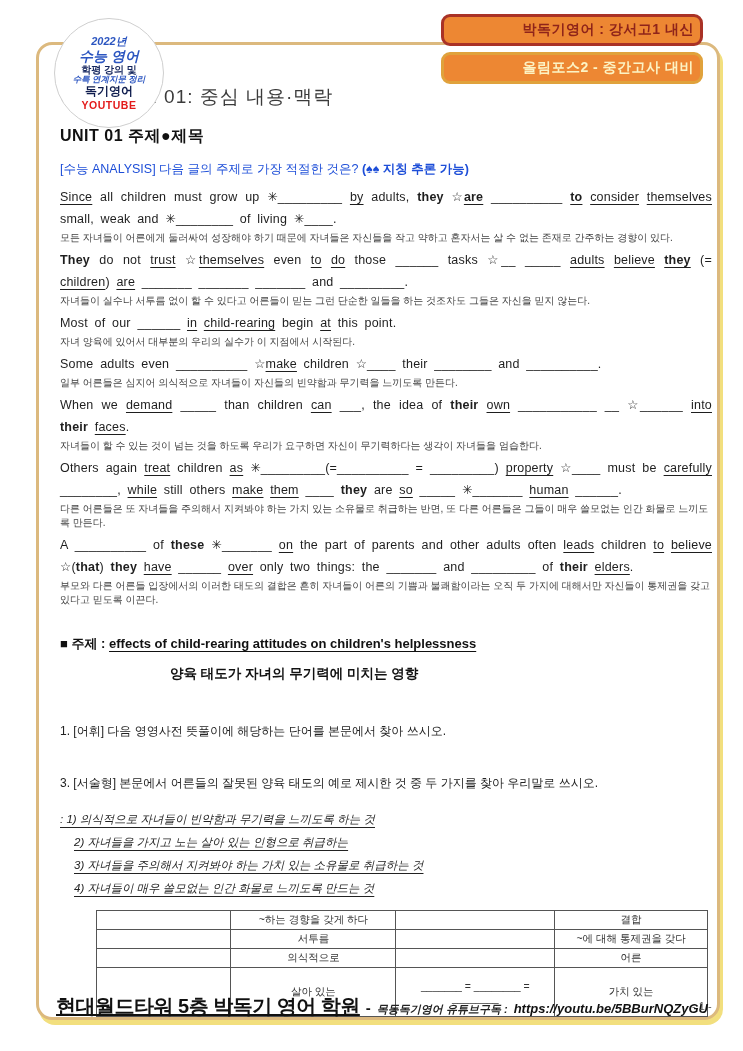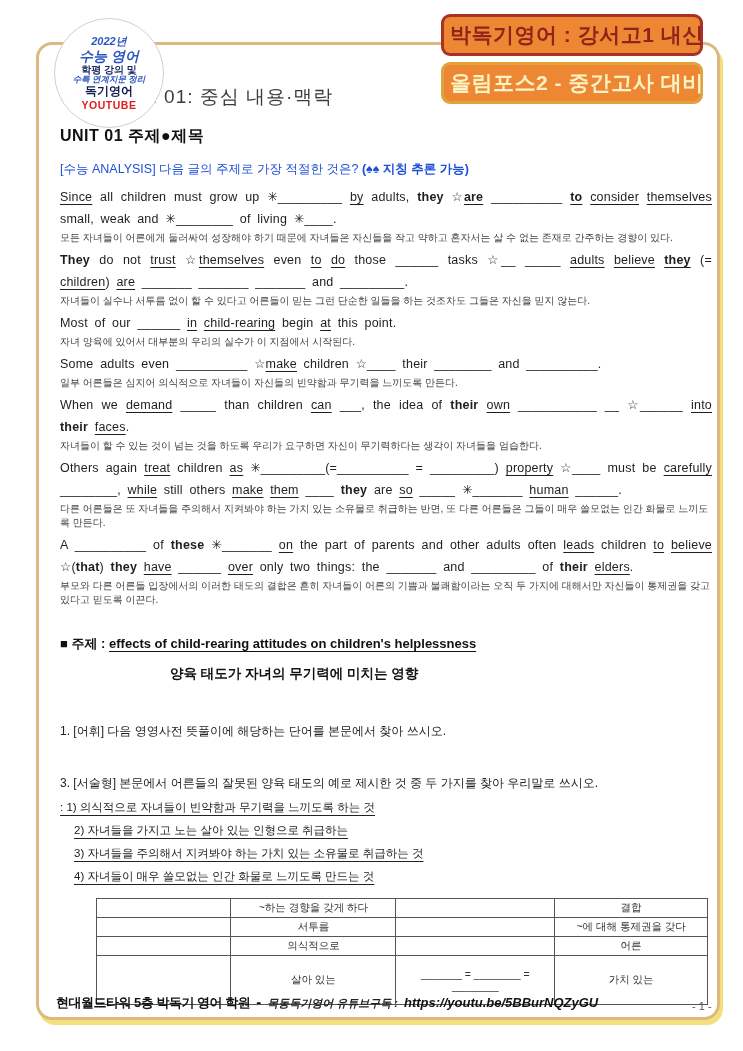--- a/index.html
+++ b/index.html
@@ -26,22 +26,22 @@
   .logo div{white-space:nowrap;}
   .logo .l0{color:#2b55c0;font-weight:bold;font-style:italic;font-size:11px;}
   .logo .l1{color:#2b55c0;font-weight:bold;font-style:italic;font-size:14px;}
   .logo .l2{color:#15265e;font-weight:bold;font-size:10px;}
   .logo .l3{color:#2b55c0;font-weight:bold;font-style:italic;font-size:8.5px;}
   .logo .l4{color:#0d1b4d;font-weight:bold;font-size:12px;}
   .logo .l5{color:#e31b1b;font-weight:bold;font-size:10.5px;letter-spacing:.5px;}
   
   .badges{position:absolute;left:441px;top:14px;width:262px;z-index:3;}
   .badge{
-    background:#ed8733;border-radius:9px;text-align:left;
-    font-weight:bold;font-size:21px;padding:4px 6px;margin-bottom:6px;
+    background:#ed8733;border-radius:9px;text-align:right;
+    font-weight:bold;font-size:14px;padding:4px 6px;margin-bottom:6px;
     letter-spacing:.5px;white-space:nowrap;
   }
   .badge1{border:3px solid #a93226;color:#8f241a;}
   .badge2{border:3px solid #e0a23c;color:#fcf3c4;}
   
   .content{position:absolute;left:60px;top:84px;width:652px;z-index:2;}
   .chapter{font-size:19px;color:#3b3b3b;letter-spacing:1px;margin-bottom:16px;}
   .unit{font-size:16px;font-weight:bold;color:#111;margin-bottom:14px;letter-spacing:.5px;}
   .analysis{font-size:12.5px;margin-bottom:8px;color:#1d4ed8;}
   .analysis .note{font-weight:bold;}
@@ -50,39 +50,39 @@
   .en .u{text-decoration:underline;text-underline-offset:3px;}
   .en .b{font-weight:bold;}
   .ko{font-size:10px;line-height:14px;color:#3f3f3f;margin:1px 0 4px;}
   .topic{margin-top:28px;font-size:13px;font-weight:bold;color:#111;}
   .topic .ten{text-decoration:underline;text-underline-offset:3px;}
   .topic-ko{margin:12px 0 0 110px;font-size:13.5px;font-weight:bold;color:#111;}
   .q1{margin-top:40px;font-size:12px;}
   .q1-items{margin-top:6px;}
   .q1-item{margin-left:10px;line-height:26px;}
   .q3{margin-top:32px;font-size:12px;line-height:22px;}
-  .q3-answers{margin-top:2px;}
+  .q3-answers{margin-top:14px;font-style:italic;}
   .q3-answer{font-size:11.5px;line-height:23px;text-decoration:underline;text-underline-offset:4px;color:#222;}
   .q3-answer.indent{margin-left:14px;}
   
   table.vocab{
     border-collapse:collapse;margin:10px 0 0 36px;width:612px;
     font-size:10.5px;color:#333;table-layout:fixed;
   }
   table.vocab td{
     border:1px solid #555;text-align:center;vertical-align:middle;
     padding:1px 4px;height:16px;white-space:pre-line;
   }
   table.vocab tr.tall td{height:46px;}
   
   .footer{
     position:absolute;left:56px;top:993px;width:630px;z-index:4;
     display:flex;align-items:baseline;gap:6px;white-space:nowrap;
   }
-  .academy{font-size:13px;font-weight:bold;color:#111;letter-spacing:-0.5px;}
+  .academy{font-size:20px;font-weight:bold;color:#111;letter-spacing:-0.5px;text-decoration:underline;}
   .sep{font-size:15px;font-weight:bold;color:#111;}
   .channel{font-size:11px;font-weight:bold;font-style:italic;color:#222;}
   .url{font-size:13px;font-weight:bold;font-style:italic;color:#111;}
   .pageno{position:absolute;left:692px;top:1000px;font-size:11px;color:#555;z-index:4;}
 </style>
 </head>
 <body>
 
 <div class="frame"></div>
 

